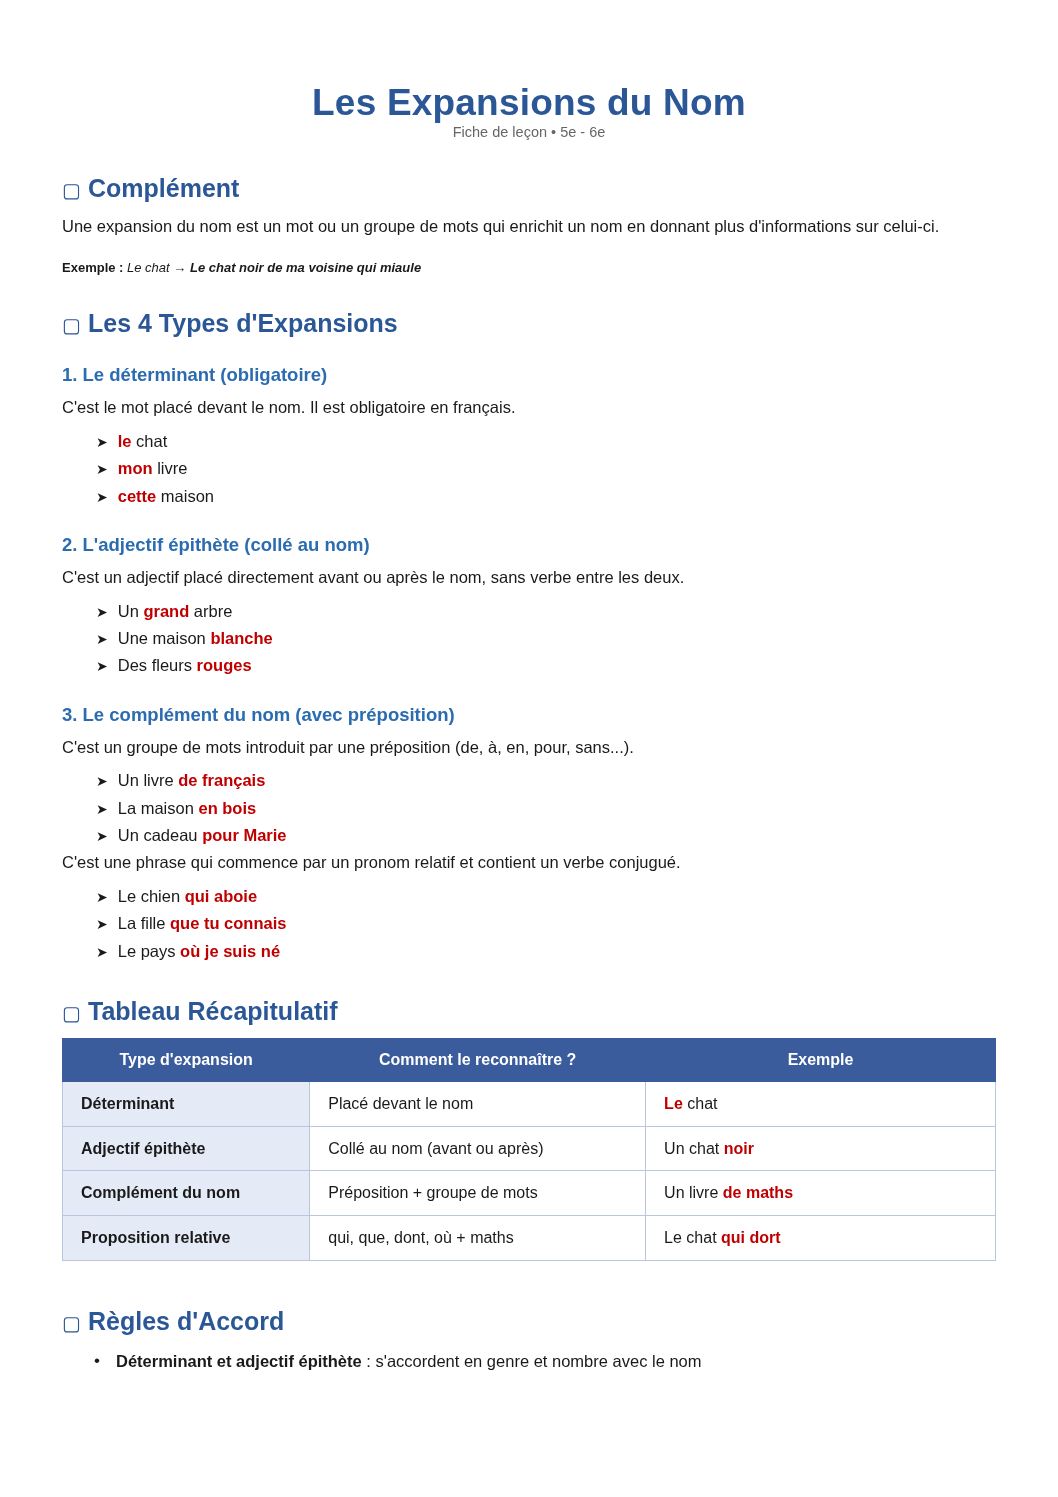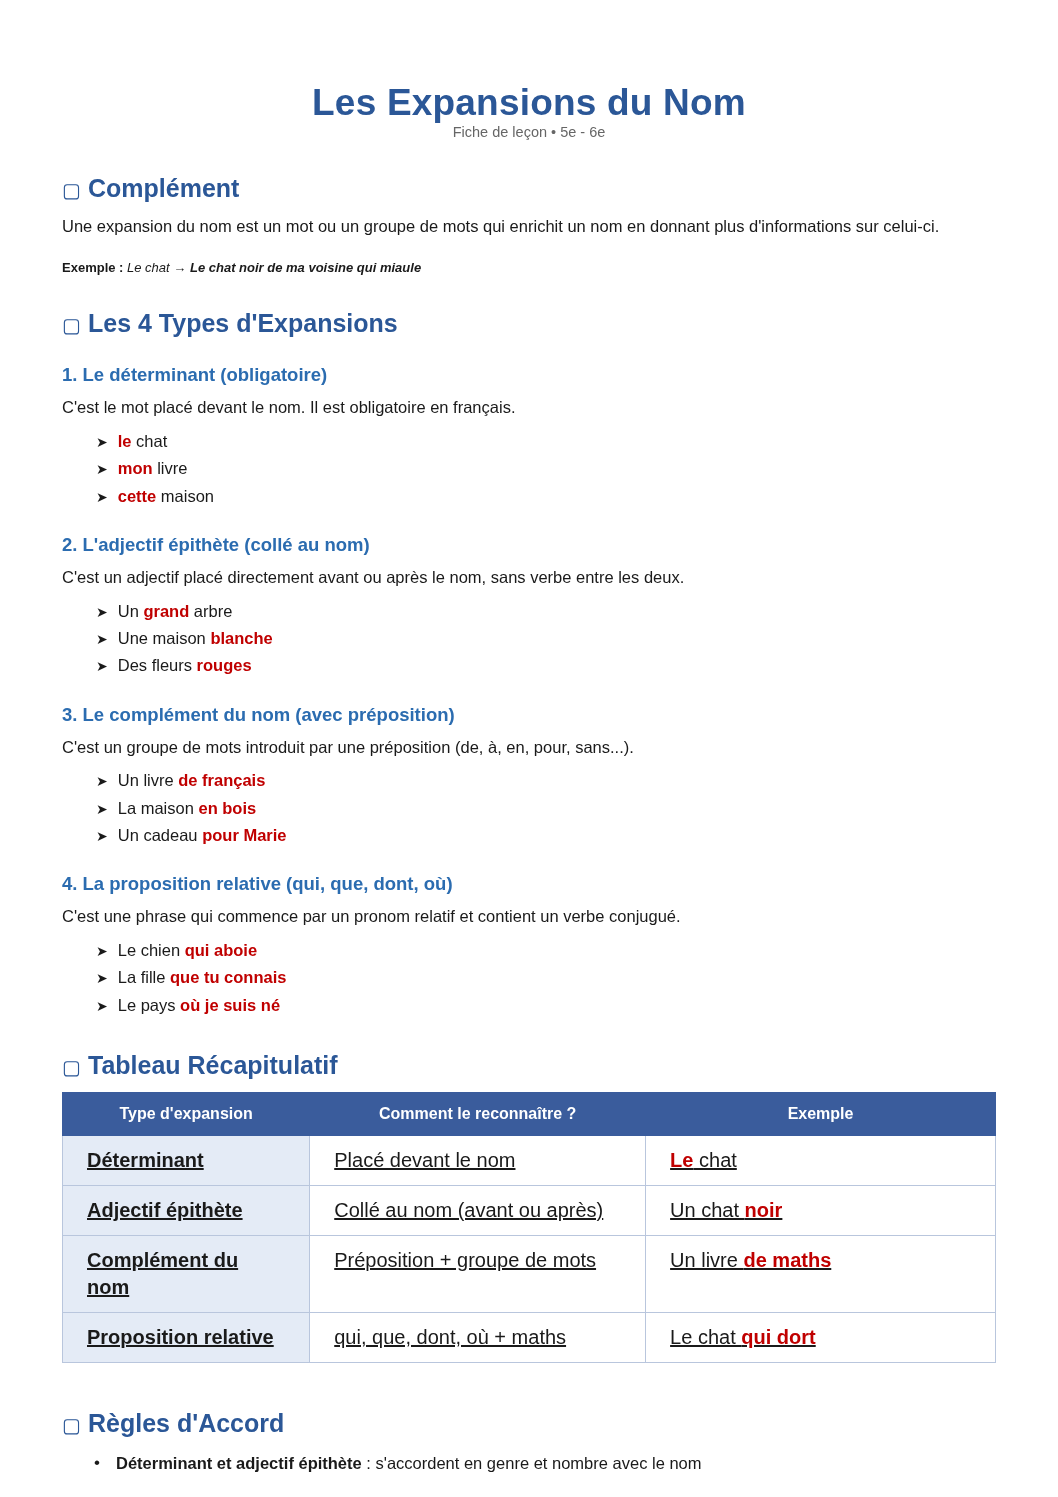--- a/index.html
+++ b/index.html
@@ -111,25 +111,24 @@
     background: #3a5c9c;
     color: #ffffff;
     font-size: 16px;
     font-weight: bold;
     padding: 12px 10px;
     text-align: center;
     border: 1px solid #3a5c9c;
   }
   table.recap td {
     border: 1px solid #b9c6dd;
-    padding: 11px 24px;
-    font-size: 20px;
+    padding: 11px 18px;
+    font-size: 16px;
     vertical-align: top;
     line-height: 1.35;
-    text-decoration: underline;
   }
   table.recap tbody tr td:first-child {
     background: #e4ebf6;
     font-weight: bold;
   }
   table.recap tbody tr td:nth-child(2),
   table.recap tbody tr td:nth-child(3) {
     background: #ffffff;
   }
   table.recap col.c1 { width: 26.5%; }
@@ -238,21 +237,20 @@
     <li>
       <span class="arrow">➤</span>
       <span><span>La maison </span><span class="hl">en bois</span></span>
     </li>
     <li>
       <span class="arrow">➤</span>
       <span><span>Un cadeau </span><span class="hl">pour Marie</span></span>
     </li>
   </ul>
 
-  <div class="h2">4. La proposition relative (qui, que, dont, où)</div>
   <p class="body">C'est une phrase qui commence par un pronom relatif et contient un verbe conjugué.</p>
   <ul class="arrow-list">
     <li>
       <span class="arrow">➤</span>
       <span><span>Le chien </span><span class="hl">qui aboie</span></span>
     </li>
     <li>
       <span class="arrow">➤</span>
       <span><span>La fille </span><span class="hl">que tu connais</span></span>
     </li>

